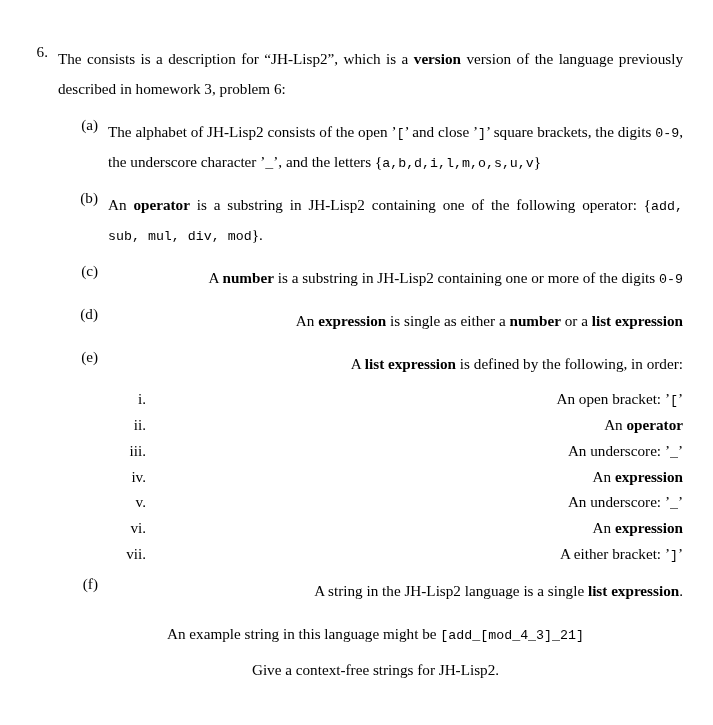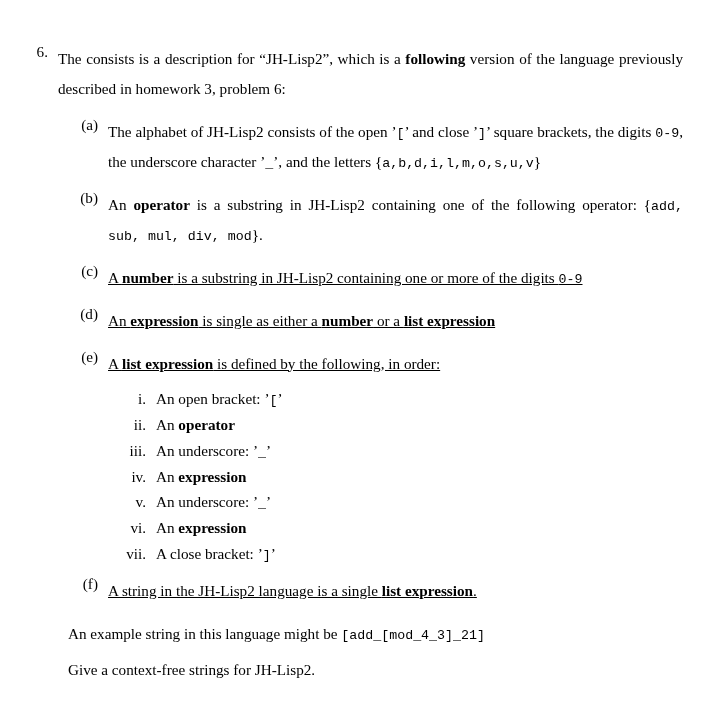--- a/index.html
+++ b/index.html
@@ -67,22 +67,21 @@
     text-align: right;
     padding-right: 10px;
     box-sizing: border-box;
   }
   .alpha-item .body {
     flex: 1 1 auto;
     text-align: justify;
     line-height: 1.95;
   }
   .alpha-item .body.nojust {
-    text-align: left;
-    text-decoration: underline;
+    text-align: right;
   }
 
   
   .list-roman {
     margin: 12px 0 4px 0;
     padding: 0;
   }
   .roman-item {
     display: flex;
     align-items: flex-start;
@@ -90,43 +89,43 @@
   }
   .roman-item .marker {
     width: 58px;
     flex: 0 0 58px;
     text-align: right;
     padding-right: 10px;
     box-sizing: border-box;
   }
   .roman-item .body {
     flex: 1 1 auto;
-    text-align: left;
+    text-align: right;
   }
 
   .para {
     margin-left: 38px;
     margin-top: 20px;
-    text-align: left;
+    text-align: center;
   }
   .indent-alpha {
     margin-left: 38px;
   }
   .sub-indent {
     margin-left: 30px;
   }
 </style>
 </head>
 <body>
 
 <div class="page">
 
   <div class="item-top">
     <div class="marker">6.</div>
-    <div class="body"><span>The consists is a description for “JH-Lisp2”, which is a </span><span class="bold">following</span><span> version of the language previously described in homework 3, problem 6:</span></div>
+    <div class="body"><span>The consists is a description for “JH-Lisp2”, which is a </span><span class="bold">version</span><span> version of the language previously described in homework 3, problem 6:</span></div>
   </div>
 
   <div class="list-alpha indent-alpha">
 
     <div class="alpha-item">
       <div class="marker">(a)</div>
       <div class="body"><span>The alphabet of JH-Lisp2 consists of the open ’</span><span class="mono">[</span><span>’ and close ’</span><span class="mono">]</span><span>’ square brackets, the digits </span><span class="mono">0-9</span><span>, the underscore character ’</span><span class="mono">_</span><span>’, and the letters {</span><span class="mono">a,b,d,i,l,m,o,s,u,v</span><span>}</span></div>
     </div>
 
     <div class="alpha-item">
@@ -169,21 +168,21 @@
       <div class="roman-item">
         <div class="marker">v.</div>
         <div class="body"><span>An underscore: ’</span><span class="mono">_</span><span>’</span></div>
       </div>
       <div class="roman-item">
         <div class="marker">vi.</div>
         <div class="body"><span>An </span><span class="bold">expression</span></div>
       </div>
       <div class="roman-item">
         <div class="marker">vii.</div>
-        <div class="body"><span>A close bracket: ’</span><span class="mono">]</span><span>’</span></div>
+        <div class="body"><span>A either bracket: ’</span><span class="mono">]</span><span>’</span></div>
       </div>
     </div>
 
     <div class="alpha-item" style="margin-top:14px;">
       <div class="marker">(f)</div>
       <div class="body nojust"><span>A string in the JH-Lisp2 language is a single </span><span class="bold">list expression</span><span>.</span></div>
     </div>
 
   </div>
 

